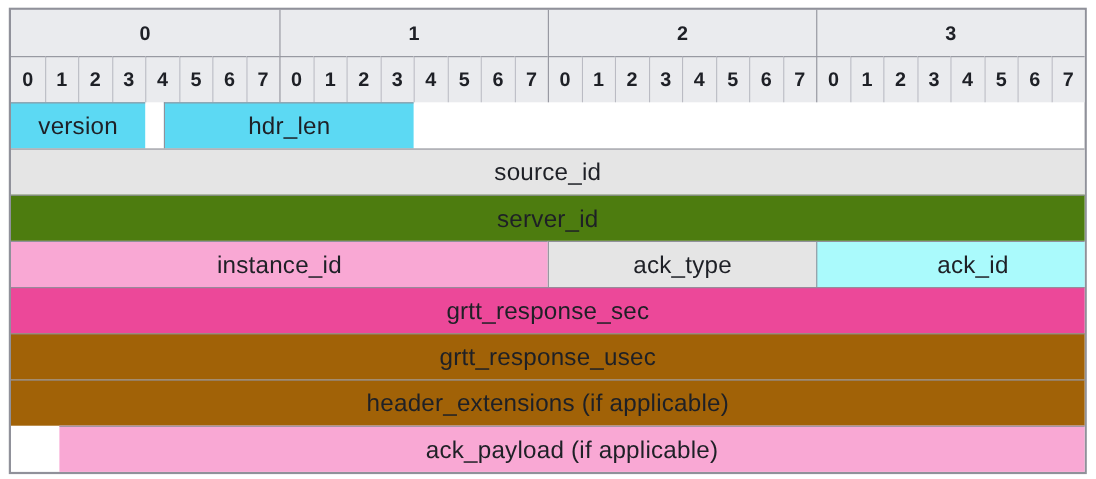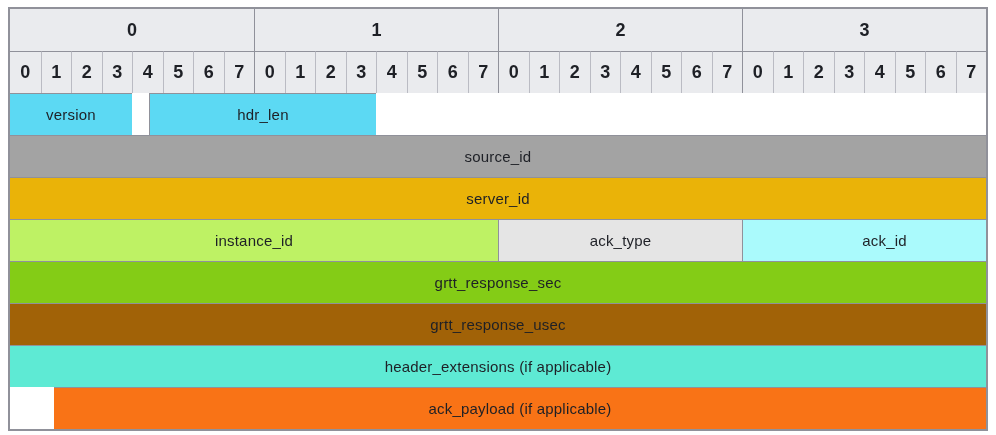--- a/index.html
+++ b/index.html
@@ -24,21 +24,21 @@
     box-sizing:border-box;
     background:#fff;
   }
   .cell{
     display:flex;
     align-items:center;
     justify-content:center;
     box-sizing:border-box;
     overflow:hidden;
     white-space:nowrap;
-    font-size:15px;
+    font-size:22px;
     letter-spacing:0.2px;
   }
   .cell.hdr{
     font-weight:700;
     font-size:18px;
   }
   .bt{border-top:1px solid var(--line-dark);}
   .bl-dark{border-left:1px solid var(--line-dark);}
   .bl-light{border-left:1px solid var(--line-light);}
 </style>
@@ -77,22 +77,22 @@
     <div class="cell hdr bt bl-dark" style="grid-column: span 1; background: rgb(234, 235, 238);">0</div>
     <div class="cell hdr bt bl-light" style="grid-column: span 1; background: rgb(234, 235, 238);">1</div>
     <div class="cell hdr bt bl-light" style="grid-column: span 1; background: rgb(234, 235, 238);">2</div>
     <div class="cell hdr bt bl-light" style="grid-column: span 1; background: rgb(234, 235, 238);">3</div>
     <div class="cell hdr bt bl-light" style="grid-column: span 1; background: rgb(234, 235, 238);">4</div>
     <div class="cell hdr bt bl-light" style="grid-column: span 1; background: rgb(234, 235, 238);">5</div>
     <div class="cell hdr bt bl-light" style="grid-column: span 1; background: rgb(234, 235, 238);">6</div>
     <div class="cell hdr bt bl-light" style="grid-column: span 1; background: rgb(234, 235, 238);">7</div>
     <div class="cell bt" style="grid-column: span 4; background: rgb(92, 217, 243);">version</div>
     <div class="cell bt bl-dark" style="grid-column: span 8; background: rgb(92, 217, 243); margin-left: 17px;">hdr_len</div>
-    <div class="cell bt" style="grid-column: span 32; background: #a3a3a3;">source_id</div>
-    <div class="cell bt" style="grid-column: span 32; background: #eab308;">server_id</div>
-    <div class="cell bt" style="grid-column: span 16; background: #bef264;">instance_id</div>
+    <div class="cell bt" style="grid-column: span 32; background: #e5e5e5;">source_id</div>
+    <div class="cell bt" style="grid-column: span 32; background: #4d7c0f;">server_id</div>
+    <div class="cell bt" style="grid-column: span 16; background: #f9a8d4;">instance_id</div>
     <div class="cell bt bl-dark" style="grid-column: span 8; background: #e5e5e5;">ack_type</div>
     <div class="cell bt bl-dark" style="grid-column: span 8; background: rgb(170, 250, 252); padding-left: 40px;">ack_id</div>
-    <div class="cell bt" style="grid-column: span 32; background: #84cc16;">grtt_response_sec</div>
+    <div class="cell bt" style="grid-column: span 32; background: #ec4899;">grtt_response_sec</div>
     <div class="cell bt" style="grid-column: span 32; background: #a16207;">grtt_response_usec</div>
-    <div class="cell bt" style="grid-column: span 32; background: #5eead4;">header_extensions (if applicable)</div>
-    <div class="cell bt" style="grid-column: span 32; background: #f97316; margin-left: 44px;">ack_payload (if applicable)</div>
+    <div class="cell bt" style="grid-column: span 32; background: #a16207;">header_extensions (if applicable)</div>
+    <div class="cell bt" style="grid-column: span 32; background: #f9a8d4; margin-left: 44px;">ack_payload (if applicable)</div>
   </div>
 
 </body></html>

